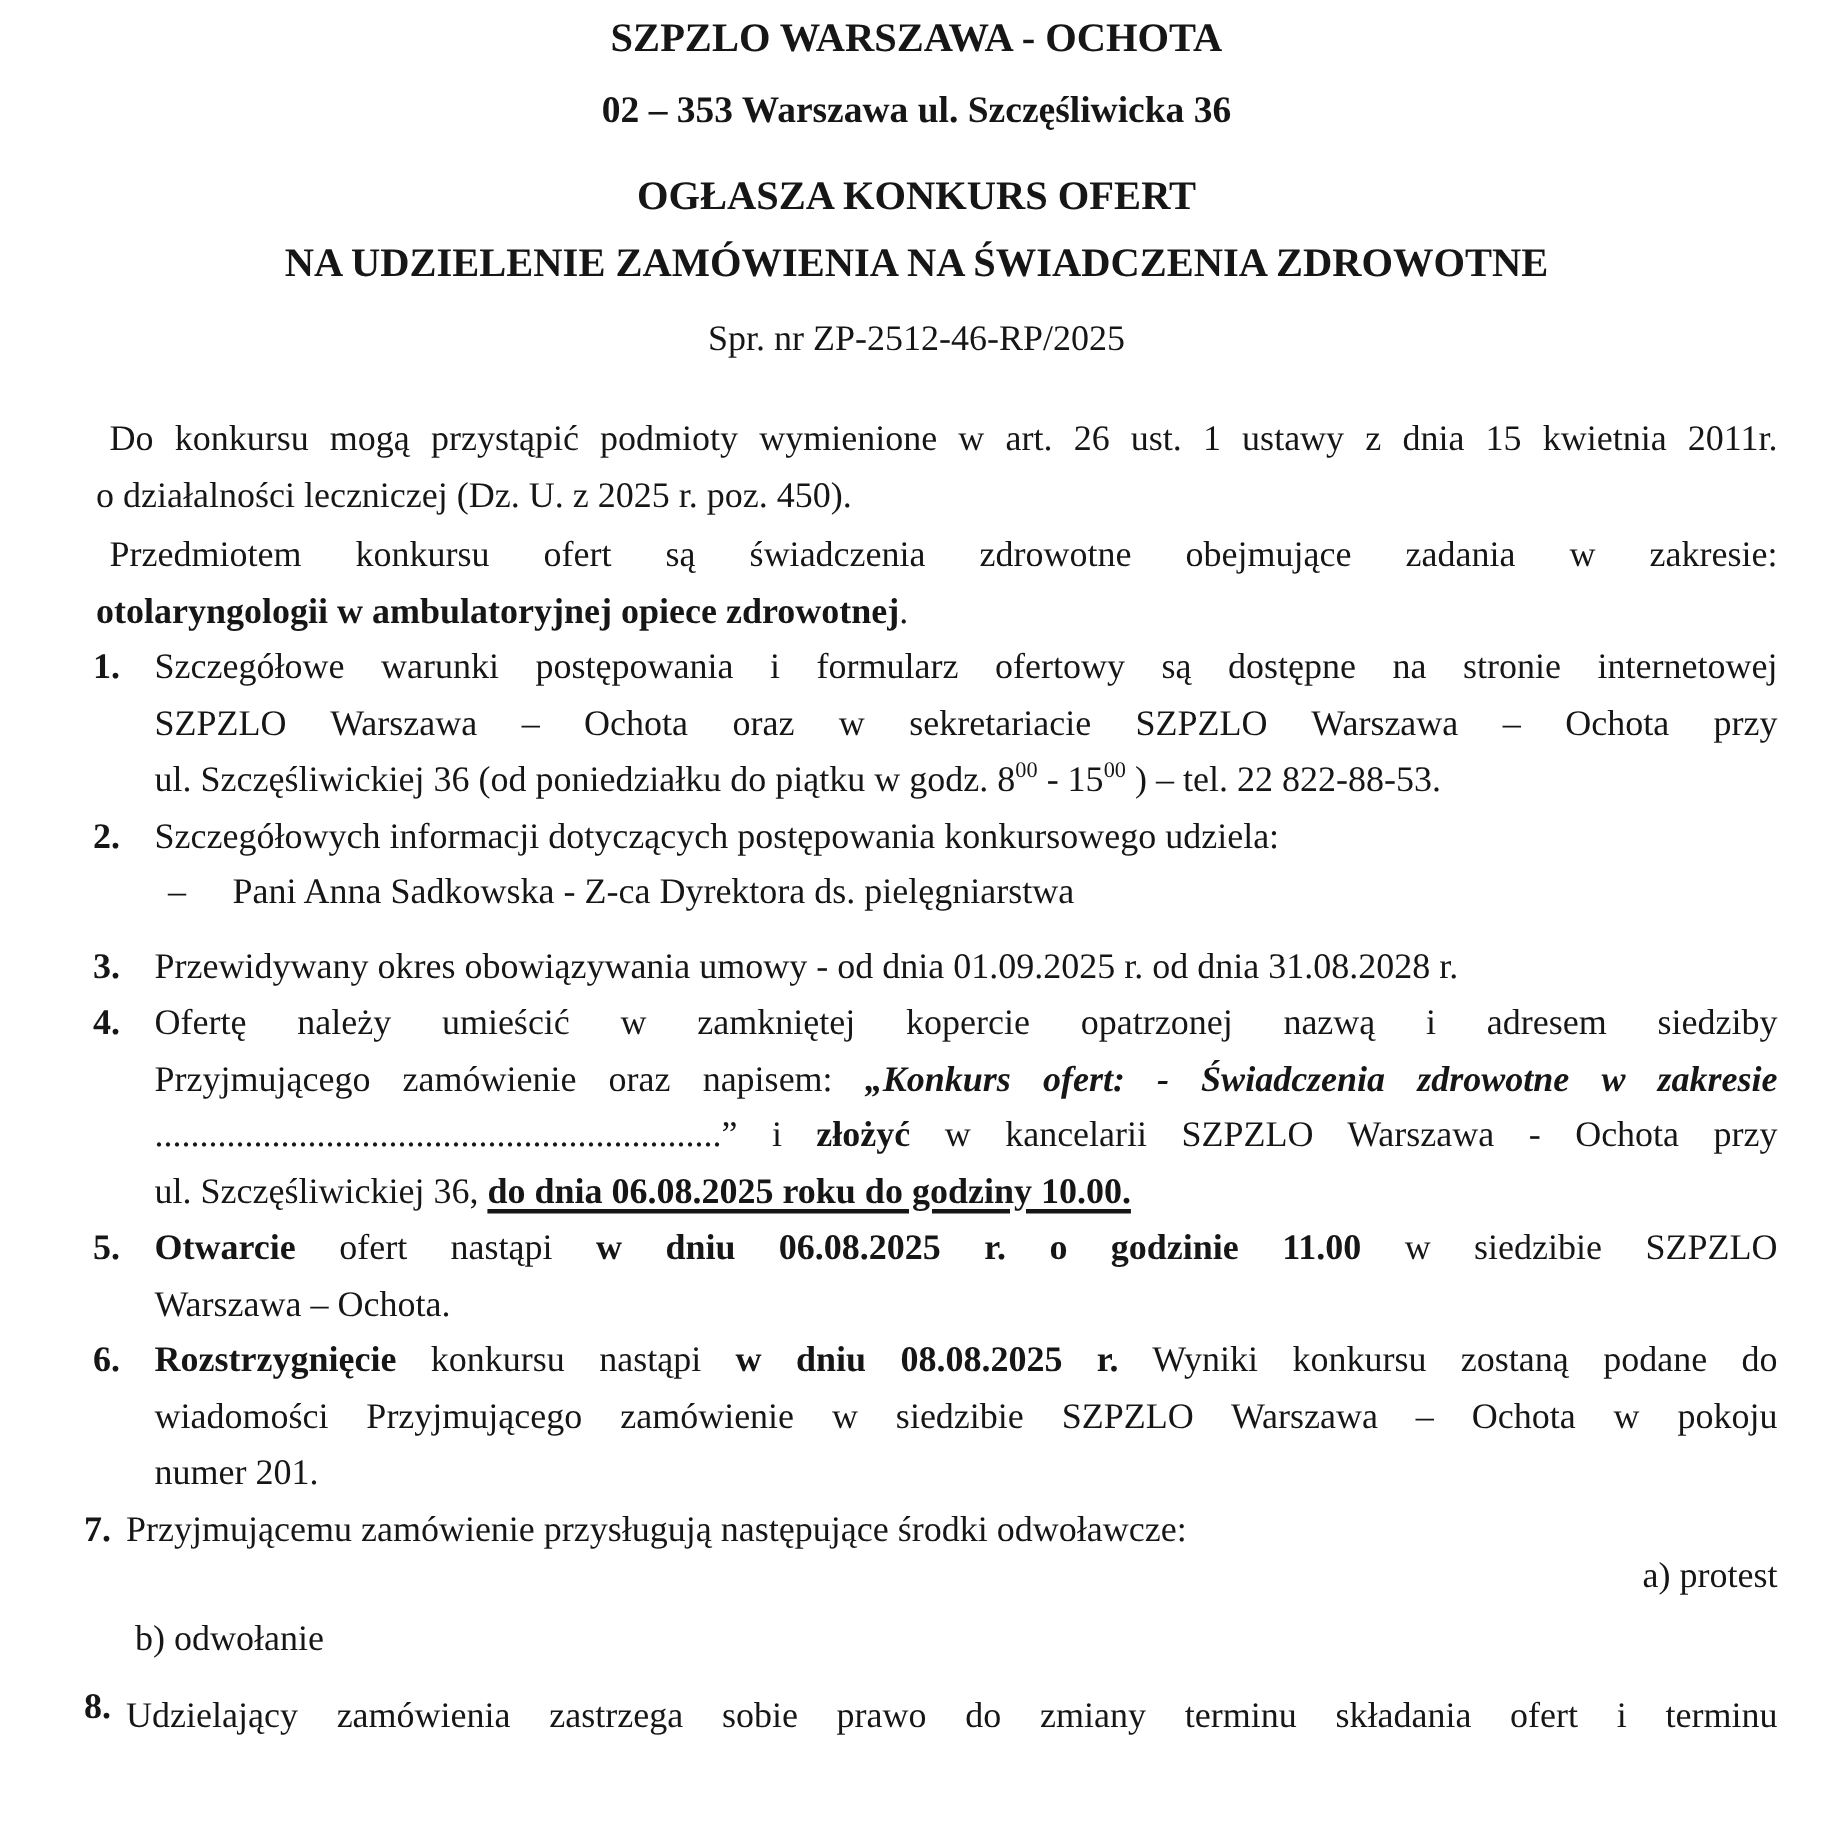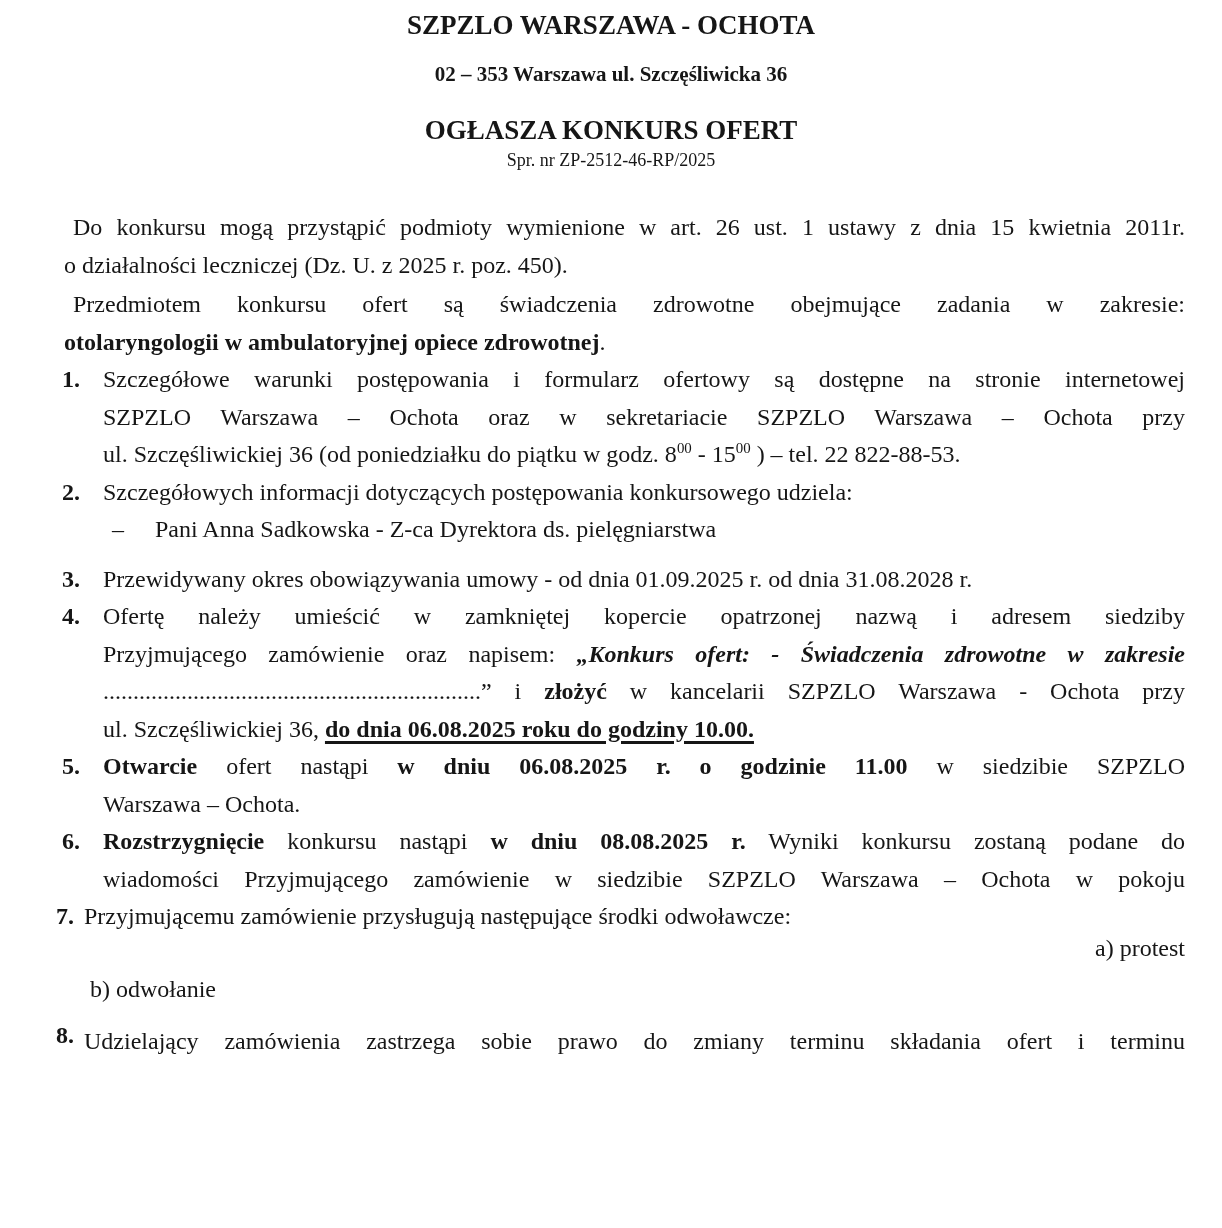--- a/index.html
+++ b/index.html
@@ -15,24 +15,24 @@
     overflow: hidden;
   }
   .doc { width: 1222px; height: 1228px; position: relative; }
 
   
   .hgroup { padding-top: 10px; text-align: center; }
   .hline { line-height: 30px; }
   .b { font-weight: bold; }
   .bi { font-weight: bold; font-style: italic; }
   .h1 { font-size: 27px; }
-  .h2 { font-size: 21px; margin-top: 19px; }
+  .h2 { font-size: 25px; margin-top: 19px; }
   .h3 { font-size: 27px; margin-top: 26px; }
   .h4 { font-size: 27px; margin-top: 15px; }
-  .h5 { font-size: 18px; font-weight: normal; }
+  .h5 { font-size: 24px; margin-top: 21px; font-weight: normal; }
 
   
   .para { margin-left: 64px; margin-right: 37px; }
   .p1 { margin-top: 34px; }
   .p2 { margin-top: 2px; }
   .jl { text-align: justify; text-align-last: justify; }
   .nl { text-align: left; }
   .ind { text-indent: 9px; }
 
   
@@ -59,20 +59,21 @@
 </style>
 </head>
 <body>
 
 <div class="doc">
 
   <div class="hgroup">
     <div class="hline b h1">SZPZLO WARSZAWA - OCHOTA</div>
     <div class="hline b h2">02 – 353 Warszawa ul. Szczęśliwicka 36</div>
     <div class="hline b h3">OGŁASZA KONKURS OFERT</div>
+    <div class="hline b h4">NA UDZIELENIE ZAMÓWIENIA NA ŚWIADCZENIA ZDROWOTNE</div>
     <div class="hline h5">Spr. nr ZP-2512-46-RP/2025</div>
   </div>
 
   <div class="para p1">
     <div class="jl ind">Do konkursu mogą przystąpić podmioty wymienione w art. 26 ust. 1 ustawy z dnia 15 kwietnia 2011r.</div>
     <div class="nl">o działalności leczniczej (Dz. U. z 2025 r. poz. 450).</div>
   </div>
 
   <div class="para p2">
     <div class="jl ind">Przedmiotem konkursu ofert są świadczenia zdrowotne obejmujące zadania w zakresie:</div>
@@ -108,20 +109,21 @@
   <div class="li">
     <span class="num">5.</span>
     <div class="jl"><span class="b">Otwarcie</span><span> ofert nastąpi </span><span class="b">w dniu 06.08.2025 r. o godzinie 11.00</span><span> w siedzibie SZPZLO</span></div>
     <div class="nl">Warszawa – Ochota.</div>
   </div>
 
   <div class="li">
     <span class="num">6.</span>
     <div class="jl"><span class="b">Rozstrzygnięcie</span><span> konkursu nastąpi </span><span class="b">w dniu 08.08.2025 r.</span><span> Wyniki konkursu zostaną podane do</span></div>
     <div class="jl">wiadomości Przyjmującego zamówienie w siedzibie SZPZLO Warszawa – Ochota w pokoju</div>
+    <div class="nl">numer 201.</div>
   </div>
 
   <div class="li wide">
     <span class="num">7.</span>
     <div class="nl">Przyjmującemu zamówienie przysługują następujące środki odwoławcze:</div>
     <div class="nl ab ab-a">a) protest</div>
     <div class="nl ab ab-b">b) odwołanie</div>
   </div>
 
   <div class="li wide li8">

